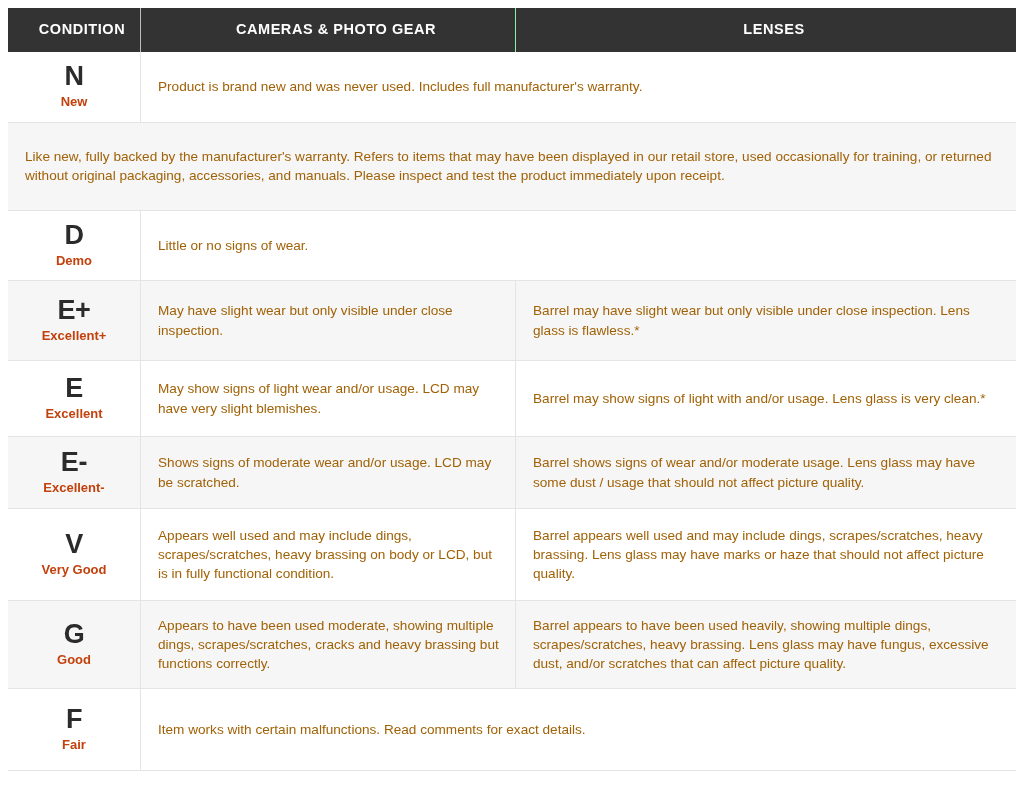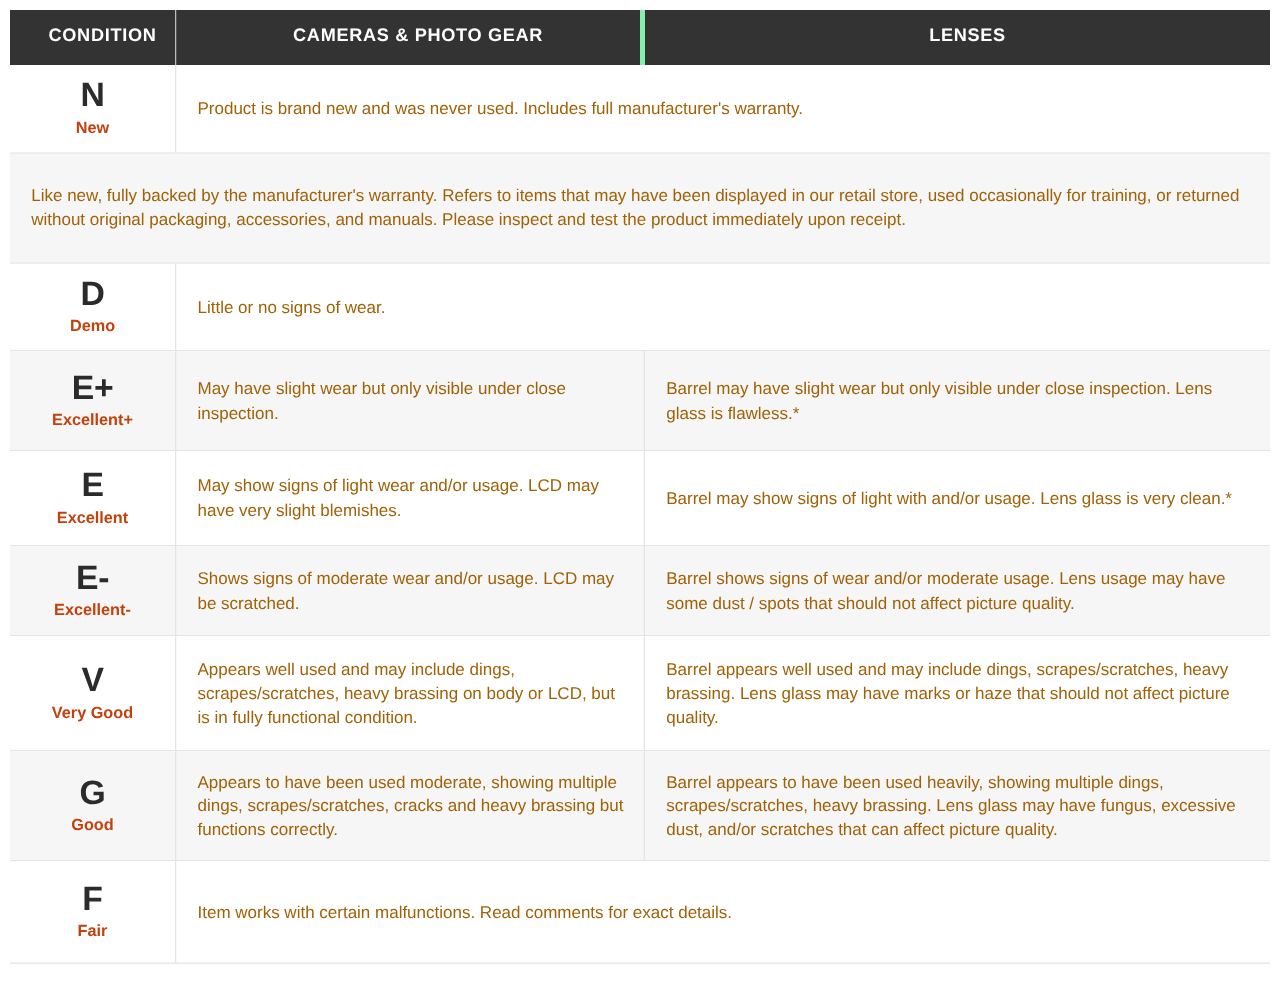--- a/index.html
+++ b/index.html
@@ -44,21 +44,21 @@
     padding-left: 16px;
   }
   .th-condition {
     width: 133px;
     flex: 0 0 133px;
     border-right: 1px solid #bdbdbd;
   }
   .th-cameras {
     width: 375px;
     flex: 0 0 375px;
-    border-right: 4px solid #86efac;
+    border-right: 1px solid #86efac;
   }
   .th-lenses {
     flex: 1 1 auto;
   }
 
   
   .trow {
     display: flex;
     align-items: stretch;
     border-bottom: 1px solid #e4e4e4;
@@ -175,21 +175,21 @@
         </div>
         <div class="trow alt" style="min-height: 72px;">
           <div class="cell-condition">
             <div class="cond-letter">E-</div>
             <div class="cond-name">Excellent-</div>
           </div>
           <div class="cell-desc cell-cameras">
             <p>Shows signs of moderate wear and/or usage. LCD may be scratched.</p>
           </div>
           <div class="cell-desc cell-lenses">
-            <p>Barrel shows signs of wear and/or moderate usage. Lens usage may have some dust / spots that should not affect picture quality.</p>
+            <p>Barrel shows signs of wear and/or moderate usage. Lens glass may have some dust / usage that should not affect picture quality.</p>
           </div>
         </div>
         <div class="trow" style="min-height: 92px;">
           <div class="cell-condition">
             <div class="cond-letter">V</div>
             <div class="cond-name">Very Good</div>
           </div>
           <div class="cell-desc cell-cameras">
             <p>Appears well used and may include dings, scrapes/scratches, heavy brassing on body or LCD, but is in fully functional condition.</p>
           </div>

